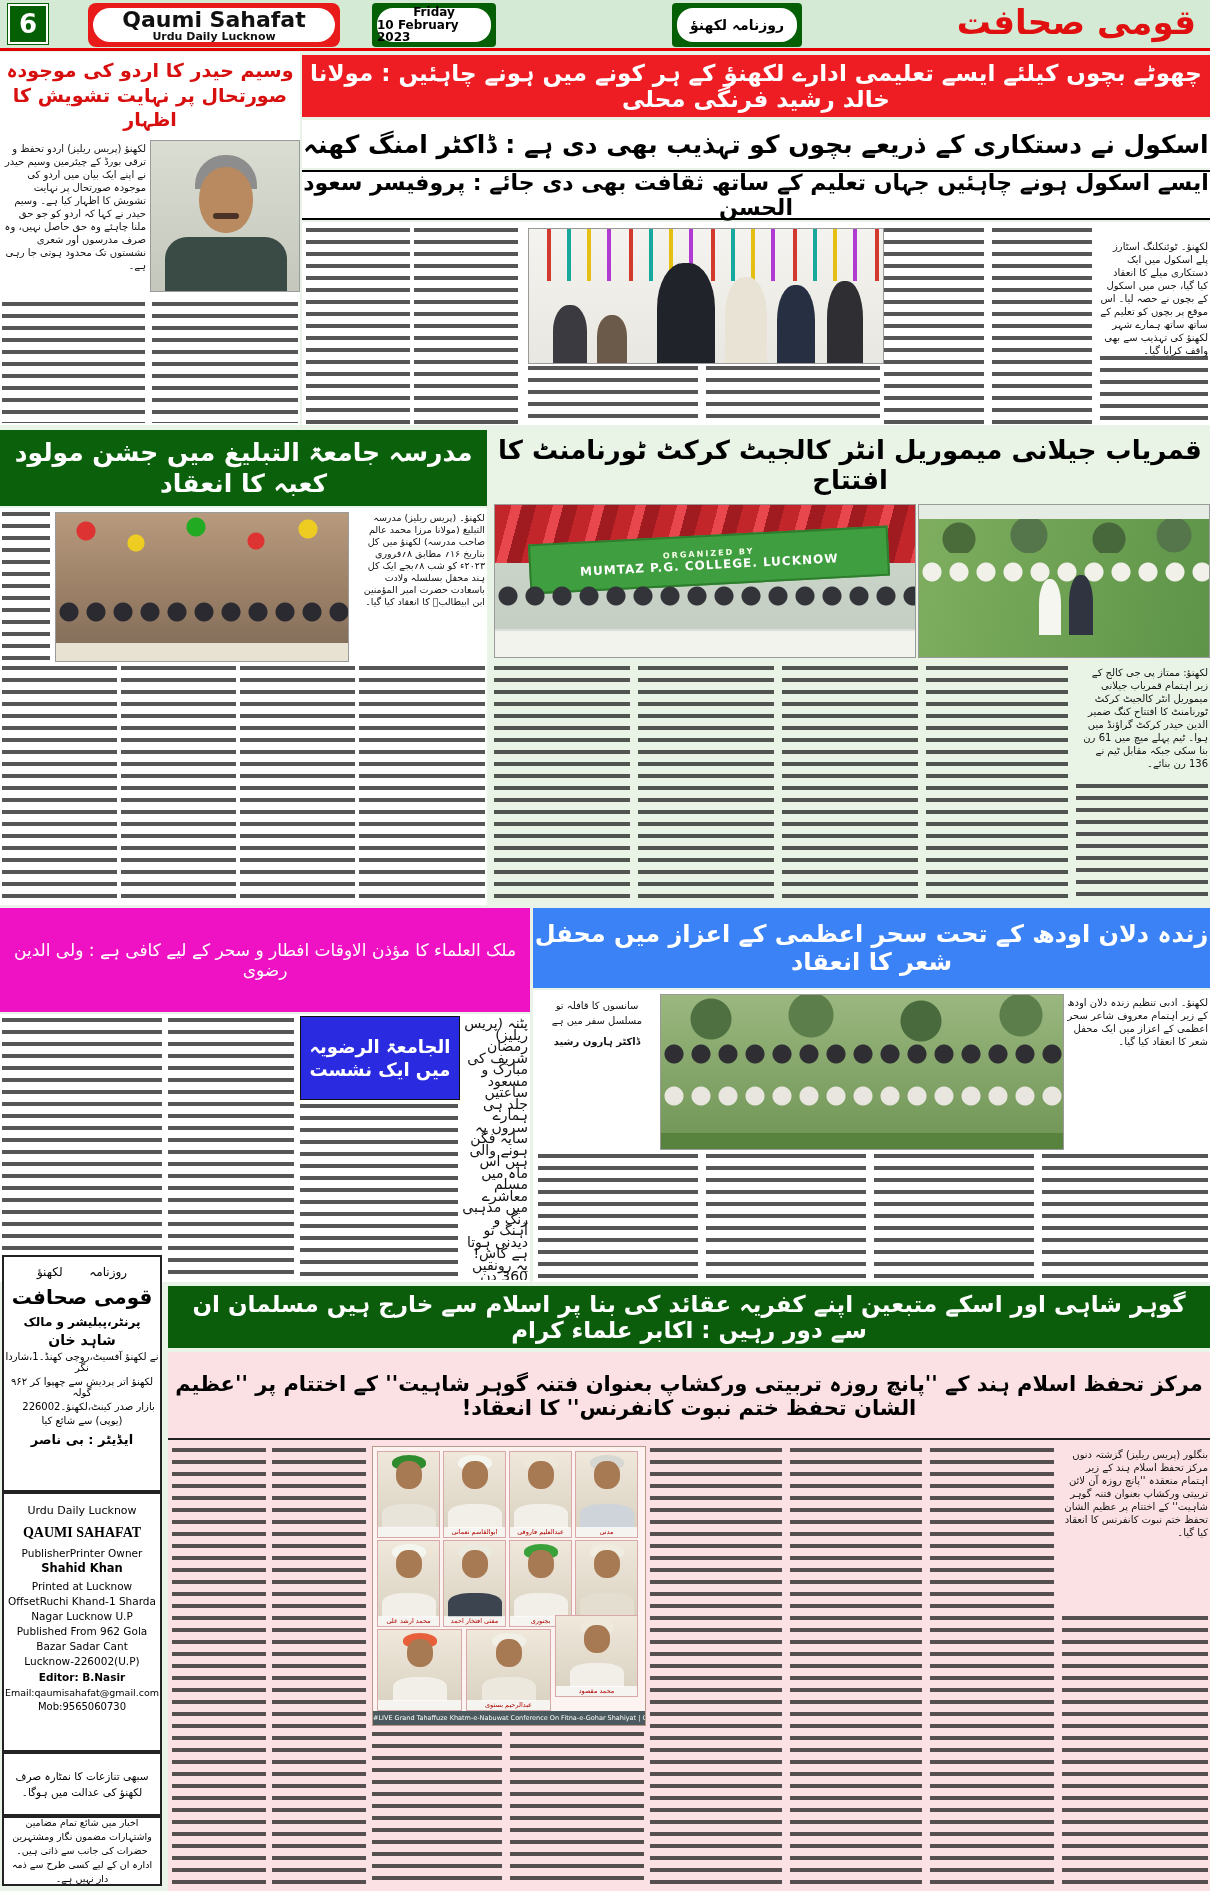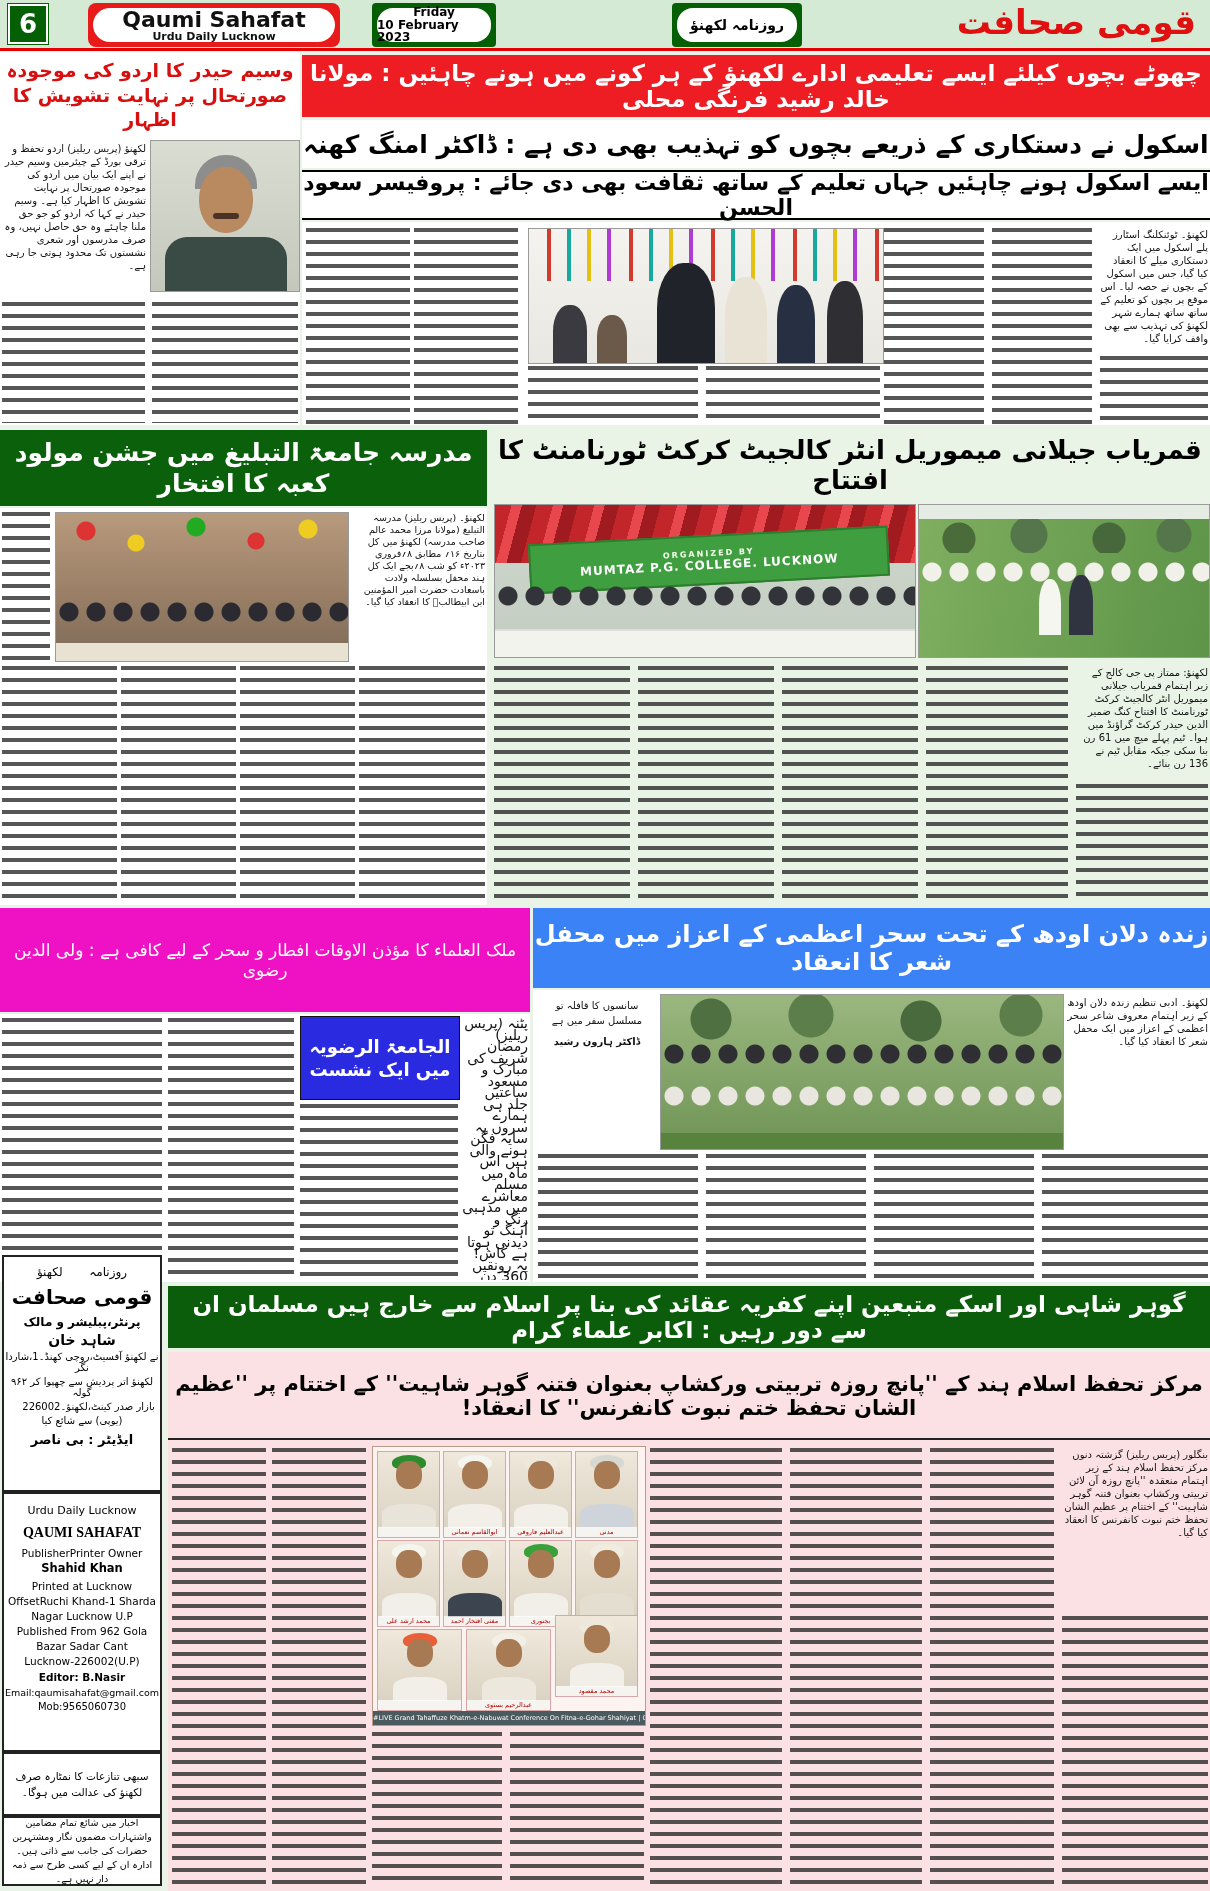--- a/index.html
+++ b/index.html
@@ -57,21 +57,21 @@
 <div class="abs urdu" style="right:14px;top:2px;width:320px;font-size:34px;font-weight:bold;color:#e01010;text-align:right;">قومی صحافت</div>
 <div class="abs" style="left:0;top:48px;width:1210px;height:3px;background:#e40000;"></div>
 
 <div class="abs center" style="left:302px;top:55px;width:908px;height:62px;background:#ee1d24;">
   <span class="urdu" style="color:#fff;font-size:23px;font-weight:bold;line-height:1.15;">چھوٹے بچوں کیلئے ایسے تعلیمی ادارے لکھنؤ کے ہر کونے میں ہونے چاہئیں : مولانا خالد رشید فرنگی محلی</span>
 </div>
 <div class="abs center urdu" style="left:302px;top:120px;width:908px;height:48px;font-size:25px;font-weight:bold;color:#000;background:#fff;">اسکول نے دستکاری کے ذریعے بچوں کو تہذیب بھی دی ہے : ڈاکٹر امنگ کھنہ</div>
 <div class="abs center urdu" style="left:302px;top:170px;width:908px;height:50px;font-size:22px;font-weight:bold;color:#000;background:#fff;border-top:2px solid #000;border-bottom:2px solid #000;box-sizing:border-box;">ایسے اسکول ہونے چاہئیں جہاں تعلیم کے ساتھ ثقافت بھی دی جائے : پروفیسر سعود الحسن</div>
 <div class="abs" style="left:302px;top:222px;width:908px;height:203px;background:#fff;"></div>
 
-<div class="lead" style="left:1100px;top:228px;width:108px;height:122px;font-size:10px;">لکھنؤ۔ ٹوئنکلنگ اسٹارز پلے اسکول میں ایک دستکاری میلے کا انعقاد کیا گیا، جس میں اسکول کے بچوں نے حصہ لیا۔ اس موقع پر بچوں کو تعلیم کے ساتھ ساتھ ہمارے شہر لکھنؤ کی تہذیب سے بھی واقف کرایا گیا۔</div>
+<div class="lead" style="left:1100px;top:240px;width:108px;height:122px;font-size:10px;">لکھنؤ۔ ٹوئنکلنگ اسٹارز پلے اسکول میں ایک دستکاری میلے کا انعقاد کیا گیا، جس میں اسکول کے بچوں نے حصہ لیا۔ اس موقع پر بچوں کو تعلیم کے ساتھ ساتھ ہمارے شہر لکھنؤ کی تہذیب سے بھی واقف کرایا گیا۔</div>
 <div class="tsim" style="left:1100px;top:356px;width:108px;height:69px;"></div>
 <div class="tsim" style="left:992px;top:228px;width:100px;height:197px;"></div>
 <div class="tsim" style="left:884px;top:228px;width:100px;height:197px;"></div>
 <div class="tsim" style="left:414px;top:228px;width:104px;height:197px;"></div>
 <div class="tsim" style="left:306px;top:228px;width:104px;height:197px;"></div>
 <div class="tsim" style="left:528px;top:366px;width:170px;height:59px;"></div>
 <div class="tsim" style="left:706px;top:366px;width:174px;height:59px;"></div>
 
 <div class="photo" style="left:528px;top:228px;width:354px;height:134px;background:linear-gradient(#f5f3ef,#e9e7e1);">
   <div class="abs" style="left:0;top:0;width:354px;height:52px;
@@ -90,21 +90,21 @@
 <div class="photo" style="left:150px;top:140px;width:148px;height:150px;background:linear-gradient(#d9ddd2,#c4c8bc);">
   <div class="abs" style="left:44px;top:14px;width:62px;height:34px;background:#8d8d8d;border-radius:30px 30px 0 0;"></div>
   <div class="abs" style="left:48px;top:26px;width:54px;height:66px;background:#b9895f;border-radius:26px/32px;"></div>
   <div class="abs" style="left:62px;top:72px;width:26px;height:6px;background:#4a3326;border-radius:3px;"></div>
   <div class="abs" style="left:14px;top:96px;width:122px;height:54px;background:#3a4a44;border-radius:22px 22px 0 0;"></div>
 </div>
 <div class="tsim" style="left:2px;top:302px;width:143px;height:121px;"></div>
 <div class="tsim" style="left:152px;top:302px;width:146px;height:121px;"></div>
 
 <div class="abs center" style="left:0;top:430px;width:487px;height:76px;background:#0b610b;">
-  <span class="urdu" style="color:#fff;font-size:25px;font-weight:bold;line-height:1.25;padding:0 6px;">مدرسہ جامعۃ التبلیغ میں جشن مولود کعبہ کا افتخار</span>
+  <span class="urdu" style="color:#fff;font-size:25px;font-weight:bold;line-height:1.25;padding:0 6px;">مدرسہ جامعۃ التبلیغ میں جشن مولود کعبہ کا انعقاد</span>
 </div>
 <div class="abs" style="left:0;top:508px;width:487px;height:397px;background:#fff;"></div>
 <div class="photo" style="left:55px;top:512px;width:292px;height:148px;background:linear-gradient(#b89a7d,#9a7f66 55%,#7d6a58);">
   <div class="abs" style="left:0;top:0;width:292px;height:64px;
        background-image:radial-gradient(circle at 30px 18px,#d33 9px,transparent 10px),radial-gradient(circle at 80px 30px,#ec2 8px,transparent 9px),radial-gradient(circle at 140px 14px,#2a2 9px,transparent 10px),radial-gradient(circle at 200px 28px,#d33 8px,transparent 9px),radial-gradient(circle at 252px 16px,#ec2 9px,transparent 10px);"></div>
   <div class="abs bumps" style="left:0;bottom:18px;width:292px;height:42px;--c:#2a2a30;"></div>
   <div class="abs" style="left:0;bottom:0;width:292px;height:18px;background:#e8e2d2;"></div>
 </div>
 <div class="lead" style="left:352px;top:512px;width:133px;height:148px;font-size:9.5px;line-height:12px;">لکھنؤ۔ (پریس ریلیز) مدرسہ التبلیغ (مولانا مرزا محمد عالم صاحب مدرسہ) لکھنؤ میں کل بتاریخ ۱۶؍ مطابق ۸؍فروری ۲۰۲۳ء کو شب ۸؍بجے ایک کل ہند محفل بسلسلہ ولادت باسعادت حضرت امیر المؤمنین ابن ابیطالبؑ کا انعقاد کیا گیا۔</div>
 <div class="tsim" style="left:2px;top:512px;width:48px;height:148px;"></div>

